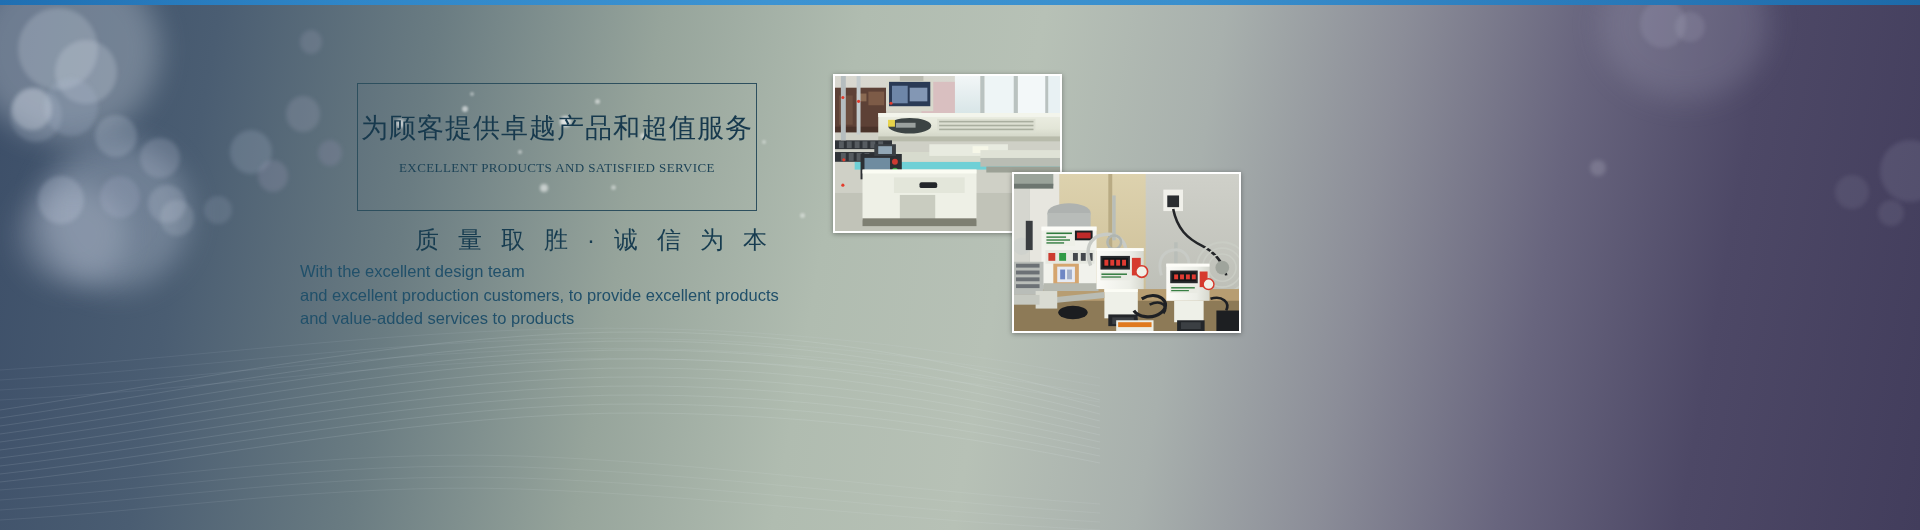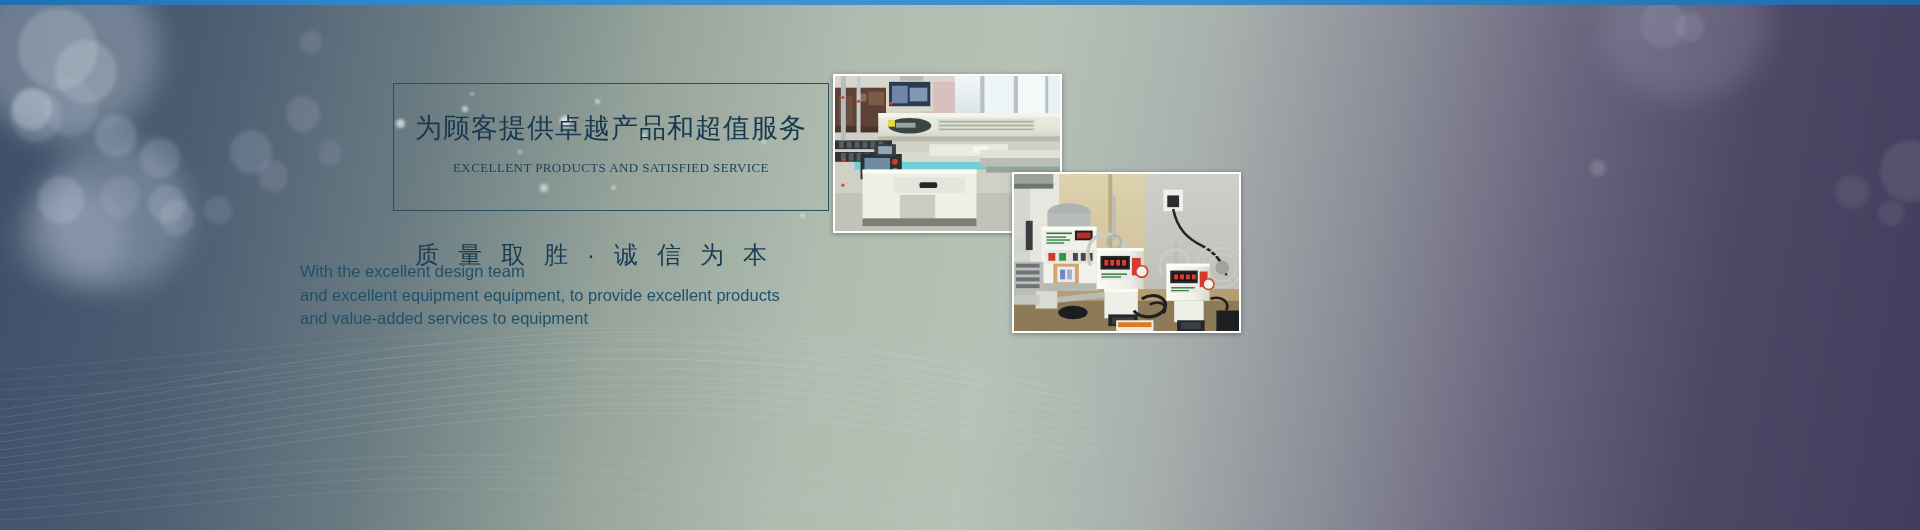--- a/index.html
+++ b/index.html
@@ -35,40 +35,38 @@
   .bk { position:absolute; border-radius:50%; filter:blur(2px); }
   .glow { position:absolute; border-radius:50%; filter:blur(14px); }
 
   
   #waves { position:absolute; left:0; bottom:0; width:1100px; height:270px; z-index:2; pointer-events:none; opacity:.55; }
 
   
   #text-block { position:absolute; left:0; top:0; width:100%; height:100%; z-index:5; }
 
   #headline-box {
-    position:absolute; left:357px; top:83px; width:436px; height:128px;
+    position:absolute; left:357px; top:83px; width:400px; height:128px;
     border:1px solid #2d4f5e;
-    margin-left:36px;
   }
   #headline-cn {
     position:absolute; left:0; right:0; top:26px; text-align:center;
     font-size:27px; letter-spacing:1px; color:#17394d;
     font-family:"Liberation Sans", sans-serif;
   }
   #headline-en {
     position:absolute; left:0; right:0; top:76px; text-align:center;
     font-size:13px; letter-spacing:.4px; color:#1d4357;
     font-family:"Liberation Serif", serif;
   }
 
   #slogan {
     position:absolute; left:357px; top:224px; width:468px; text-align:center;
     font-size:24px; color:#173c50; letter-spacing:19px; text-indent:19px;
     font-family:"Liberation Sans", sans-serif;
-    margin-top:15px;
   }
 
   #paragraph {
     position:absolute; left:300px; top:260px; width:590px; 
     font-size:16.5px; line-height:23.5px; color:#21506a;
     font-family:"Liberation Sans", sans-serif;
   }
   #paragraph .pline { display:block; }
 
   
@@ -164,22 +162,22 @@
 
     <div id="headline-box">
       <div id="headline-cn">为顾客提供卓越产品和超值服务</div>
       <div id="headline-en">EXCELLENT PRODUCTS AND SATISFIED SERVICE</div>
     </div>
 
     <div id="slogan">质量取胜·诚信为本</div>
 
     <div id="paragraph">
       <span class="pline">With the excellent design team</span>
-      <span class="pline">and excellent equipment equipment, to provide excellent products</span>
-      <span class="pline">and value-added services to equipment</span>
+      <span class="pline">and excellent production customers, to provide excellent products</span>
+      <span class="pline">and value-added services to products</span>
     </div>
   </div>
 
   <div id="photo-a">
     <svg class="photo-svg" viewBox="0 0 229 159" preserveAspectRatio="none">
       <defs>
         <linearGradient id="wallA" x1="0" y1="0" x2="0" y2="1">
           <stop offset="0" stop-color="#d9d8d0"></stop>
             <stop offset="1" stop-color="#c9c8bd"></stop>
         </linearGradient>

